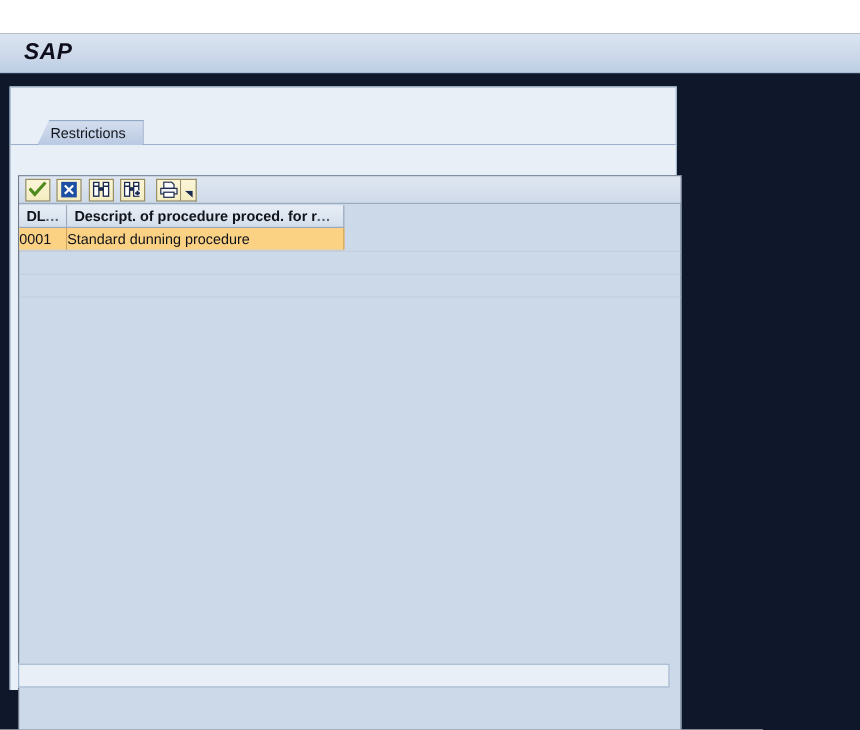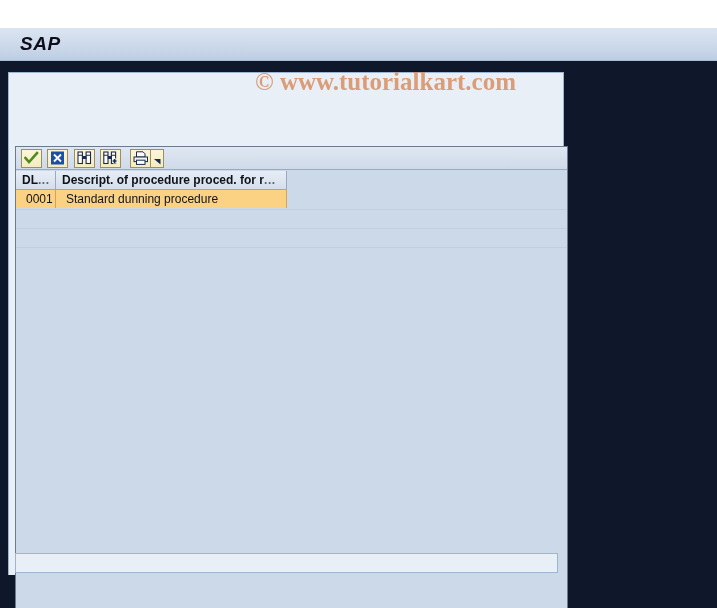--- a/index.html
+++ b/index.html
@@ -221,21 +221,21 @@
     border-bottom: 1px solid #d2843c;
   }
   .grid-cell {
     height: 18px;
     line-height: 18px;
     background: #fbd184;
     border-right: 1px solid #d2a45a;
     box-sizing: border-box;
     font-size: 12px;
     color: #10131a;
-    padding-left: 10px;
+    padding-left: 0;
     white-space: nowrap;
     overflow: hidden;
   }
   #cell-dl   { width: 40px; }
   #cell-desc { width: 231px; }
 
   
   .grid-rule {
     position: absolute;
     left: 0;
@@ -259,20 +259,24 @@
 
 <div id="sap-window">
 
   <div id="sap-header">
     <div id="sap-logo">SAP</div>
   </div>
 
   <div id="dialog">
 
 
+    <div id="tabstrip">
+      <div id="tab-underline"></div>
+      <div id="tab-restrictions">Restrictions</div>
+    </div>
 
     <div id="tab-content"></div>
 
     <div id="list-panel">
 
       <div id="list-toolbar">
 
         <div class="tb-btn" id="tb-continue">
           <svg width="15" height="14" viewBox="0 0 15 14">
             <path d="M1.5 7 L5 11 L13 2" stroke="#4f8a1e" stroke-width="2.6" fill="none" stroke-linecap="square"></path>
@@ -336,14 +340,13 @@
       </div>
 
       <div class="grid-rule" style="top:62px"></div>
       <div class="grid-rule" style="top:81px"></div>
       <div class="grid-rule" style="top:100px"></div>
     </div>
 
     <div id="dialog-footer"></div>
   </div>
 
-  <div id="watermark">© www.tutorialkart.com</div>
 </div>
 
 </body></html>

